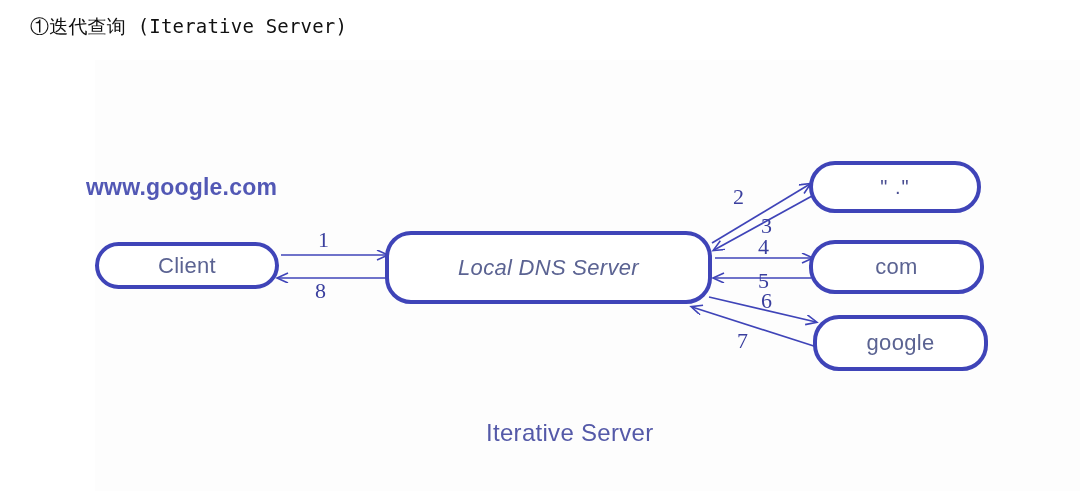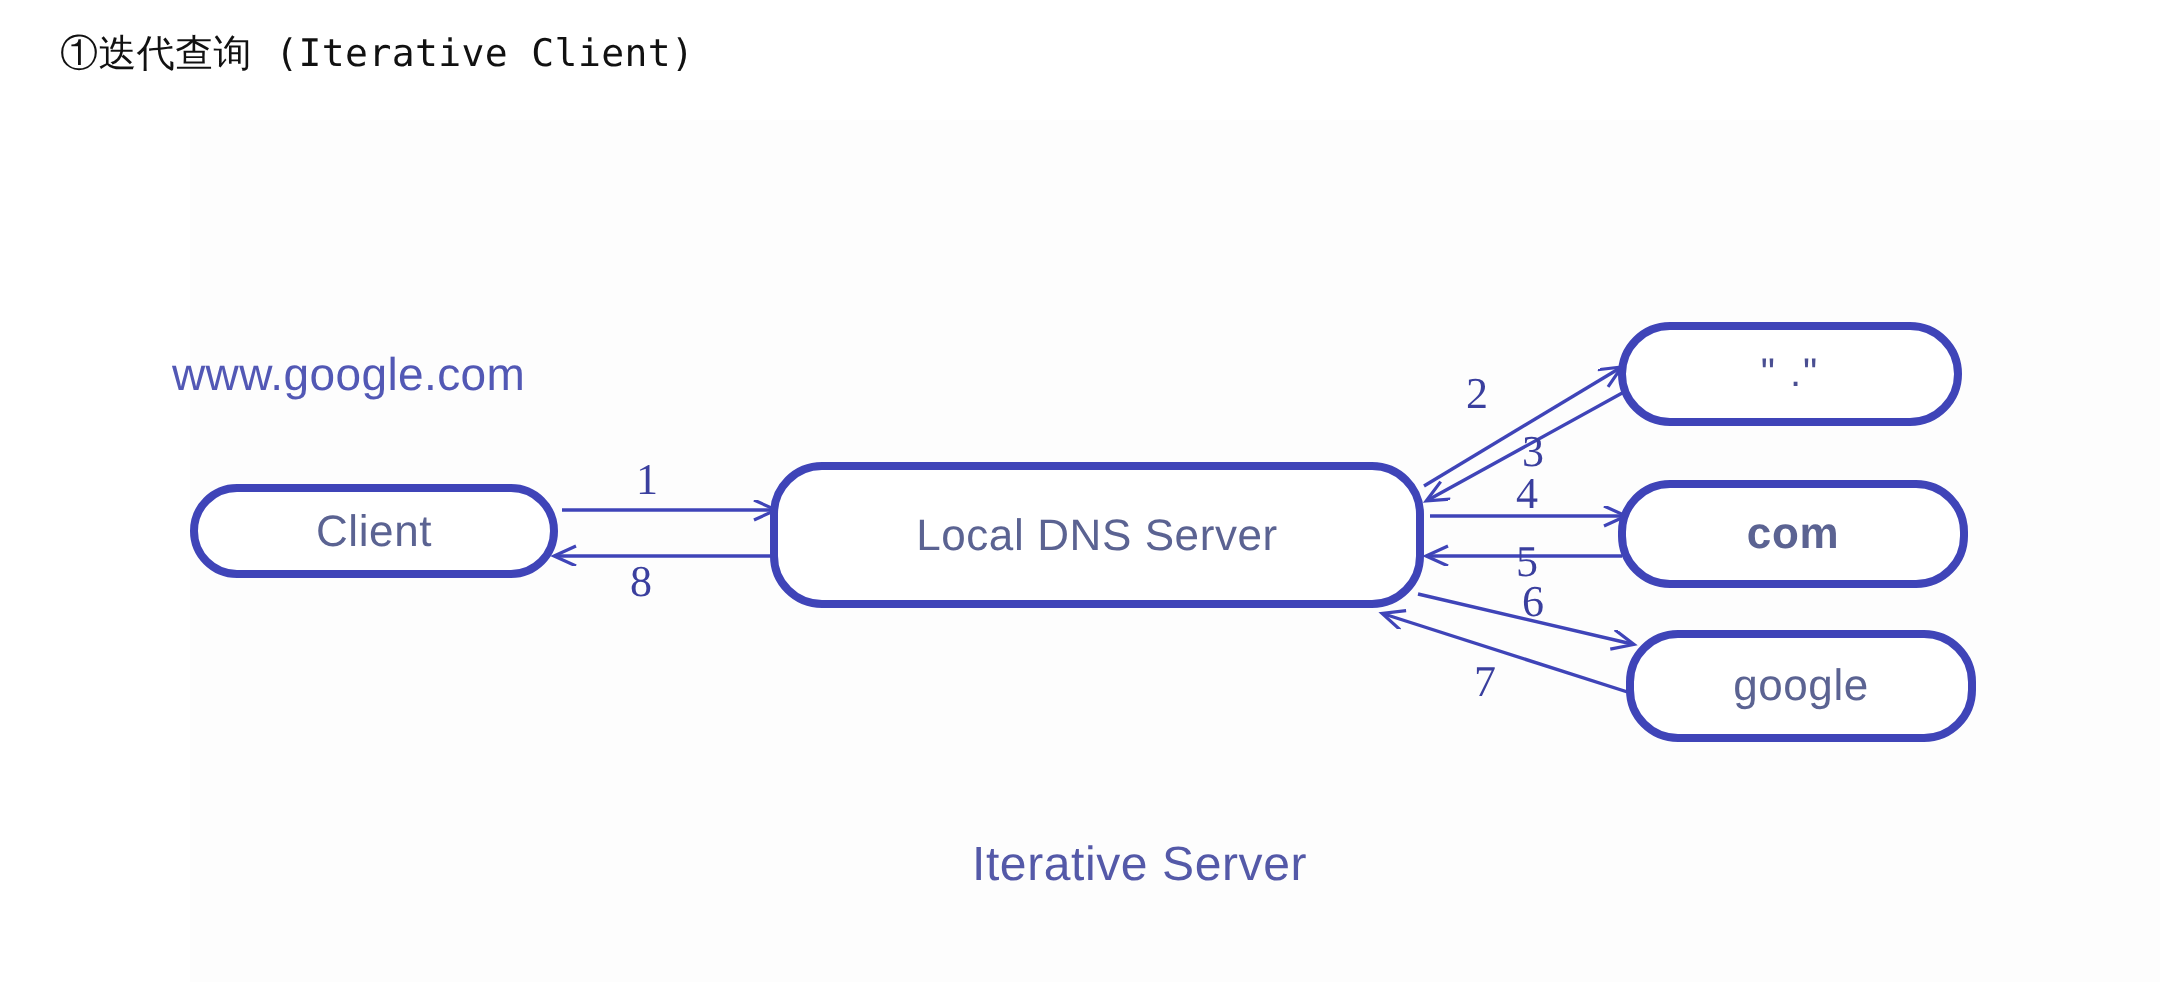--- a/index.html
+++ b/index.html
@@ -60,37 +60,37 @@
     font-size: 22px;
     letter-spacing: 0.3px;
   }
   .node.root-dot {
     font-size: 20px;
     letter-spacing: 1px;
     color: #4a4f92;
   }
 
   #node-client        { left: 95px;  top: 242px; width: 184px; height: 47px; }
-  #node-local-dns     { left: 385px; top: 231px; width: 327px; height: 73px; }
+  #node-local-dns     { left: 385px; top: 231px; width: 327px; height: 73px; font-style: italic; }
   #node-root          { left: 809px; top: 161px; width: 172px; height: 52px; }
-  #node-com           { left: 809px; top: 240px; width: 175px; height: 54px; font-weight: bold; }
+  #node-com           { left: 809px; top: 240px; width: 175px; height: 54px; }
   #node-google        { left: 813px; top: 315px; width: 175px; height: 56px; }
 
   
   .flabel {
     position: absolute;
     color: #5a61b4;
     font-family: "Liberation Sans", sans-serif;
     white-space: nowrap;
   }
   #label-query-name {
     left: 86px;
     top: 174px;
     font-size: 23px;
-    font-weight: 400;
+    font-weight: 700;
     color: #5258b5;
     letter-spacing: 0.2px;
   }
   #label-caption {
     left: 486px;
     top: 419px;
     font-size: 24px;
     color: #5459a8;
     letter-spacing: 0.3px;
   }
@@ -109,21 +109,21 @@
   #step-2 { left: 733px; top: 186px; }
   #step-3 { left: 761px; top: 215px; }
   #step-4 { left: 758px; top: 236px; }
   #step-5 { left: 758px; top: 270px; }
   #step-6 { left: 761px; top: 290px; }
   #step-7 { left: 737px; top: 330px; }
 </style>
 </head>
 <body>
 
-<div id="title">①迭代查询 (Iterative Client)</div>
+<div id="title">①迭代查询 (Iterative Server)</div>
 
 <div id="panel"></div>
 
 <svg id="canvas" viewBox="0 0 1080 491" xmlns="http://www.w3.org/2000/svg">
   <defs>
     <marker id="ah" markerWidth="14" markerHeight="14" refX="11" refY="5" orient="auto" markerUnits="userSpaceOnUse">
       <path d="M1,0 L12,5 L1,10" fill="none" stroke="#3f44b8" stroke-width="1.6"></path>
     </marker>
   </defs>
 

